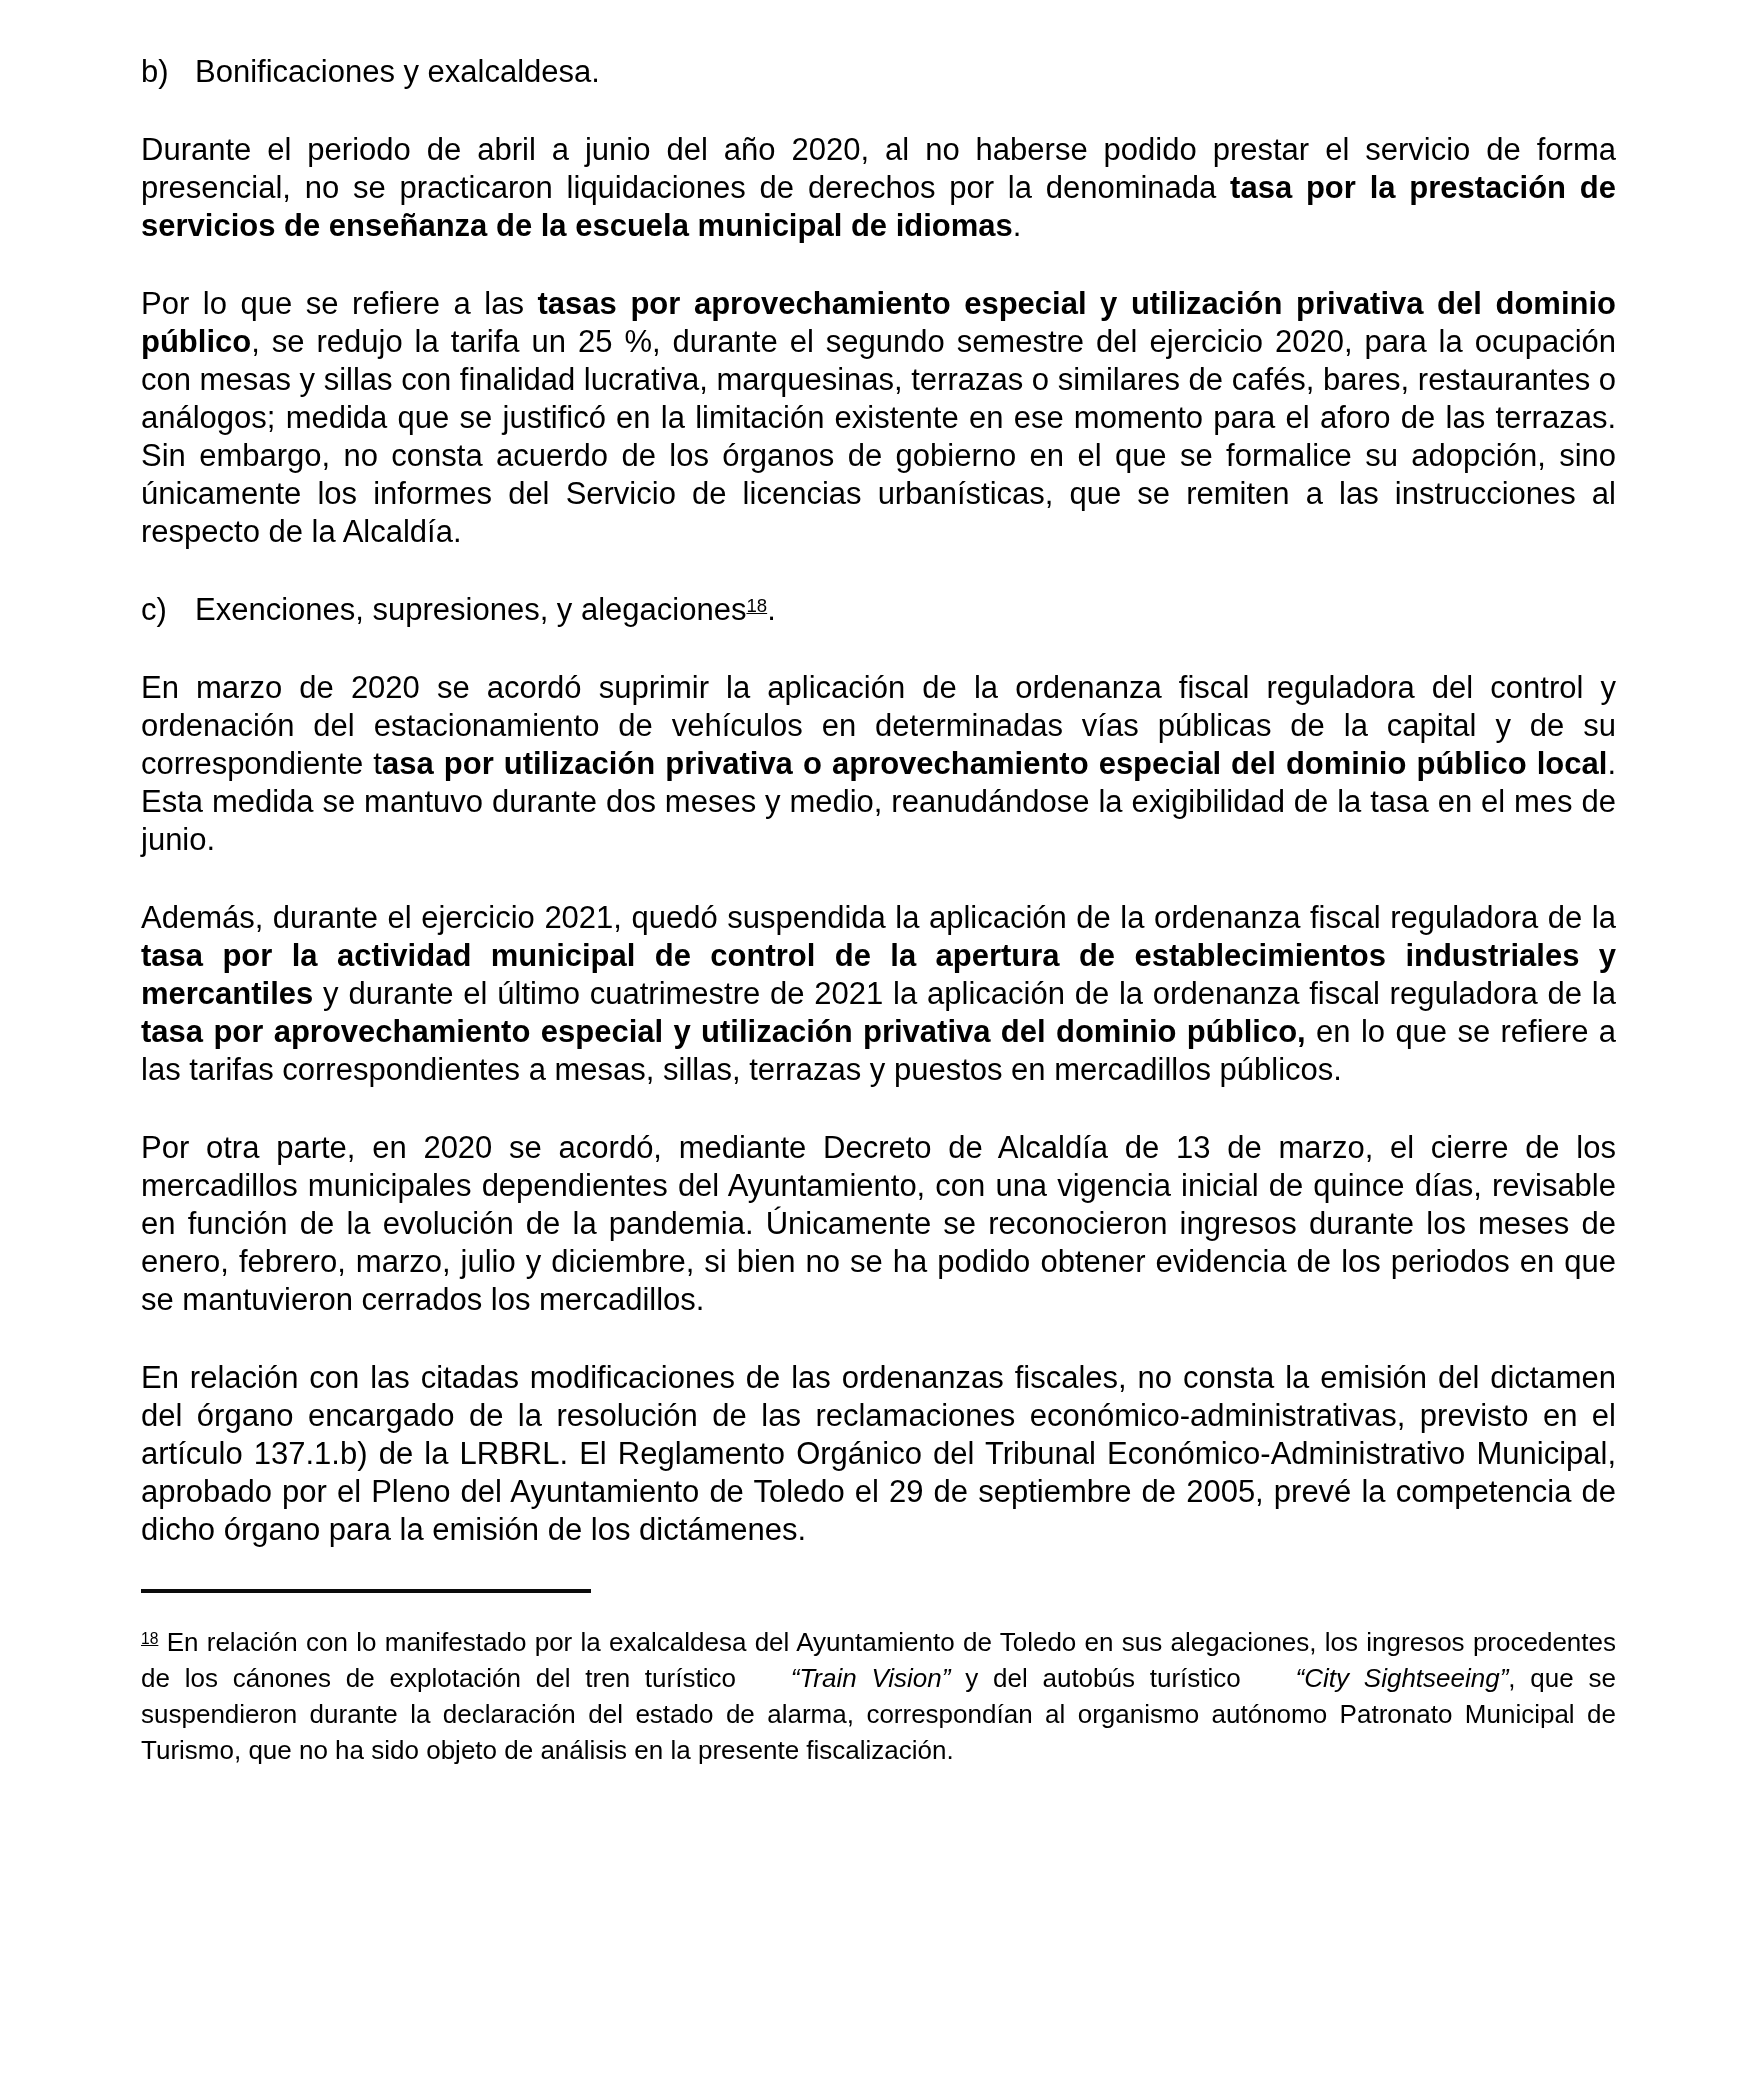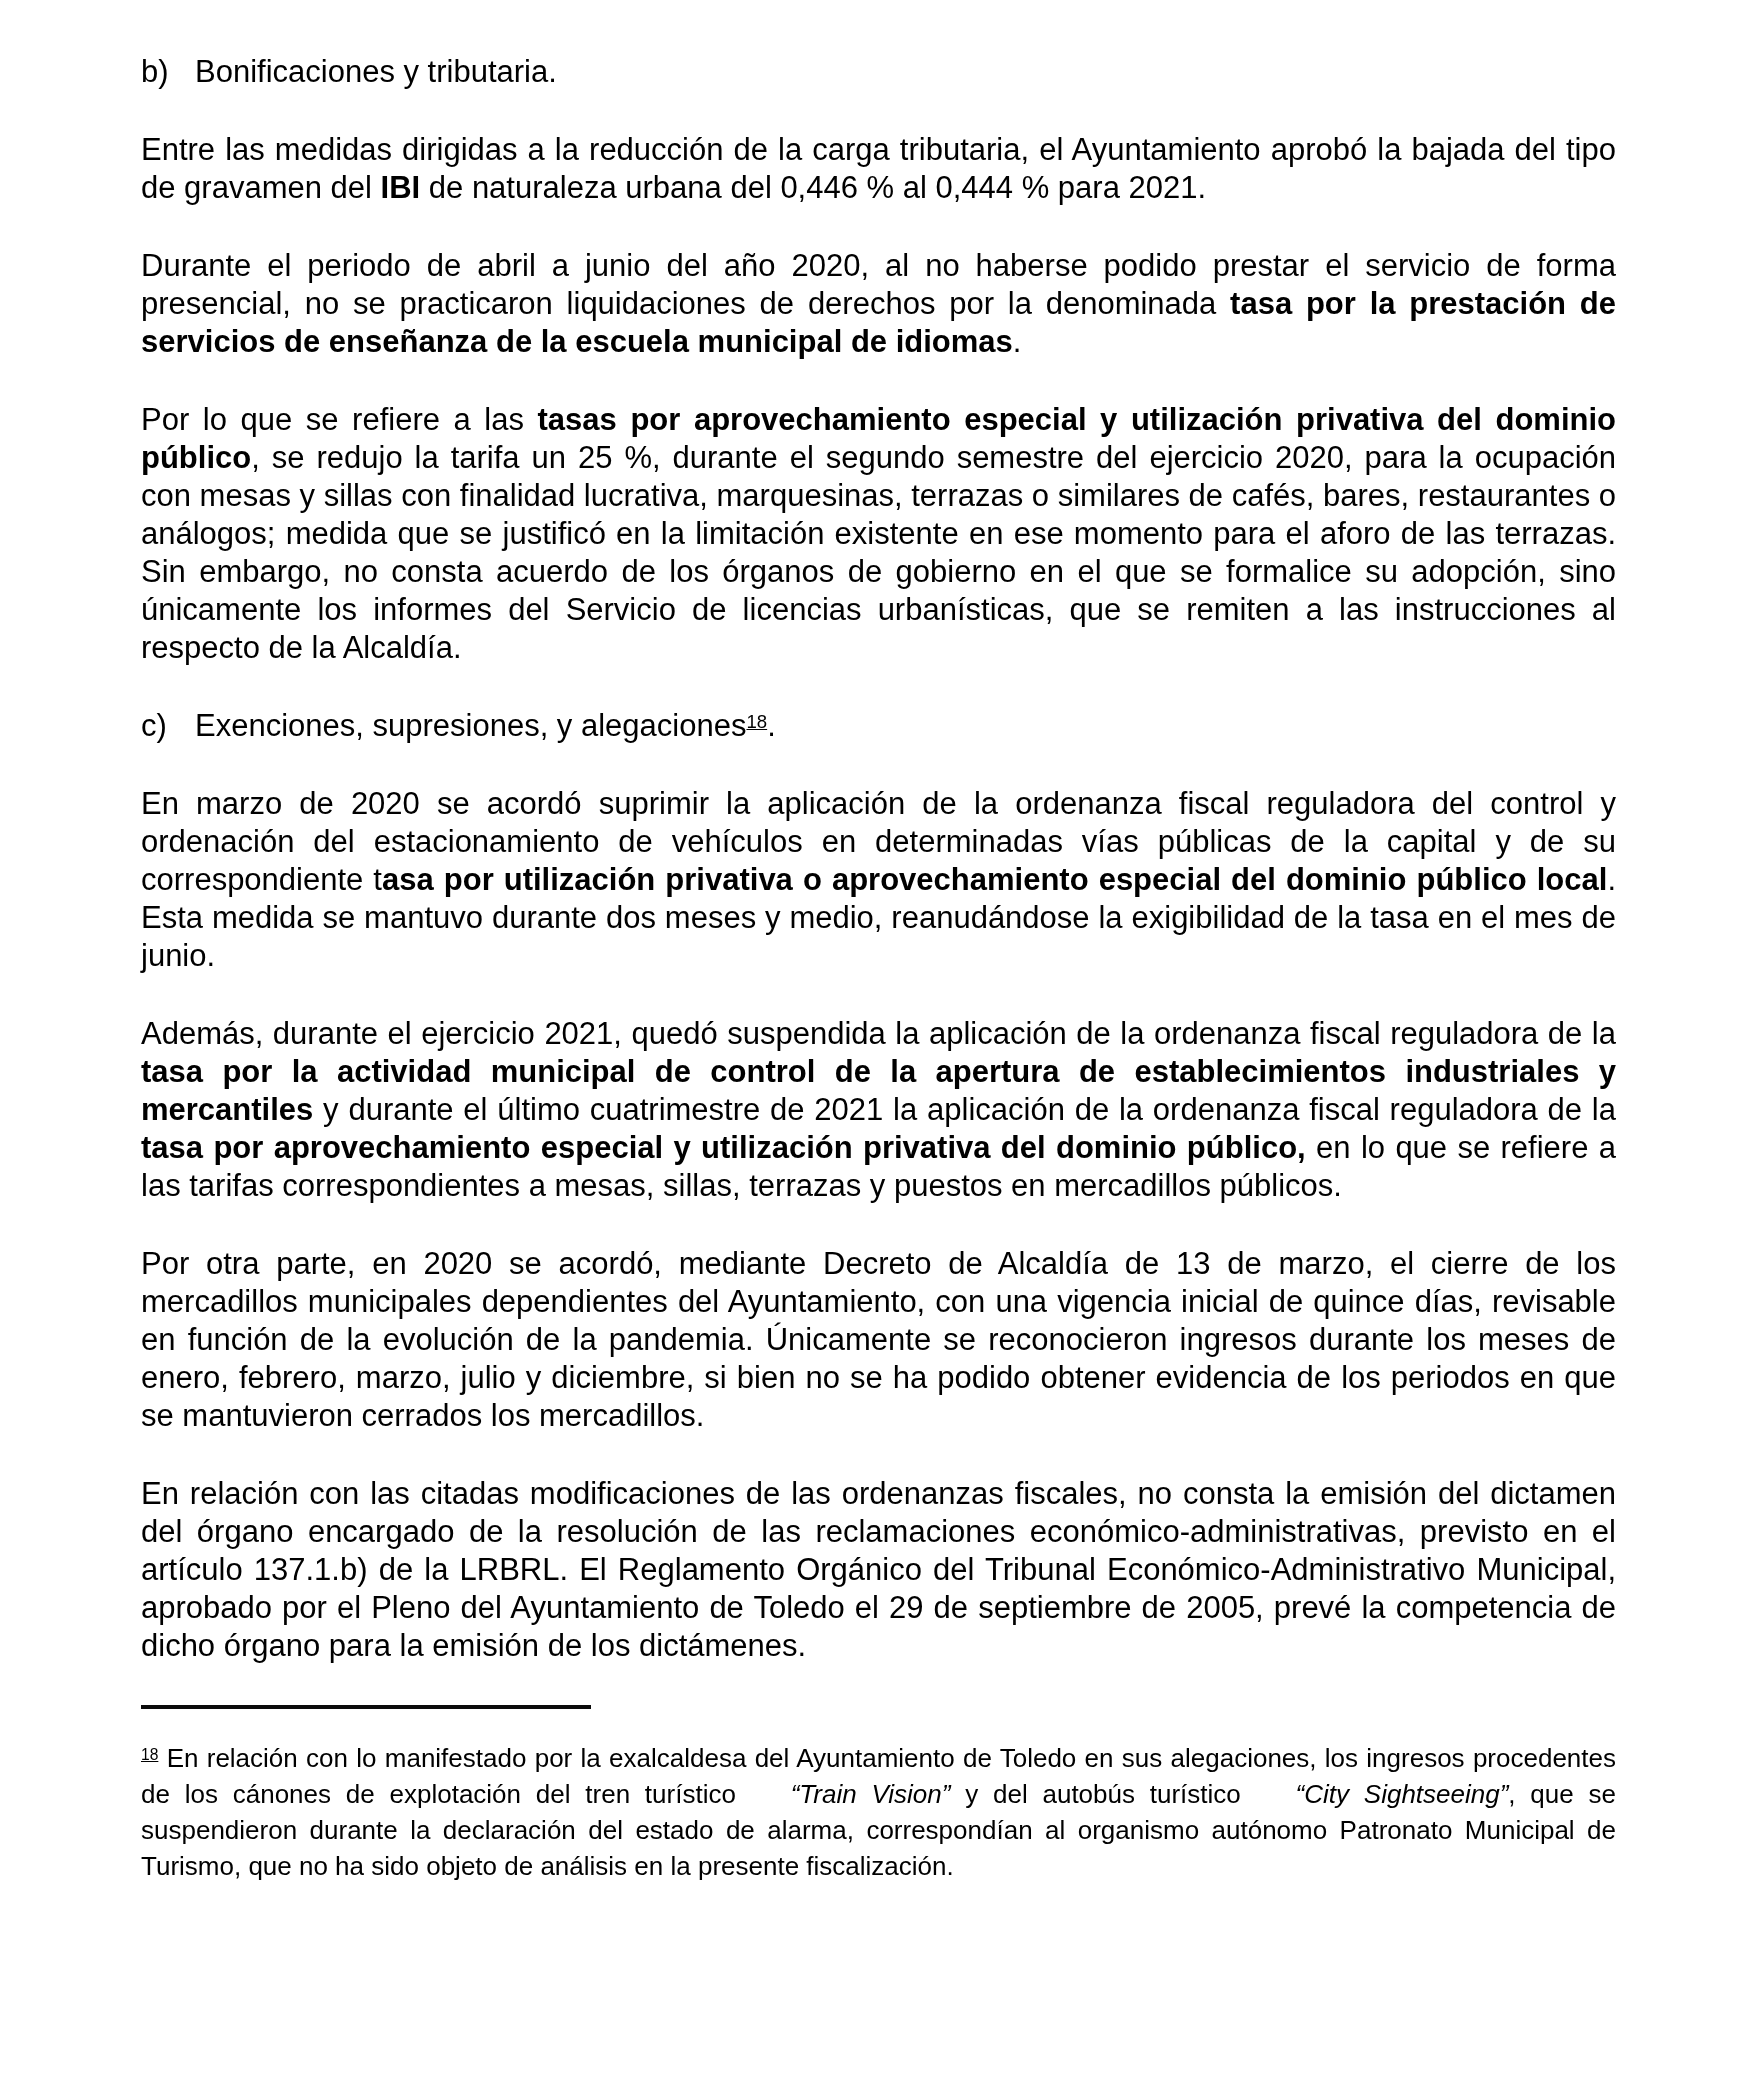--- a/index.html
+++ b/index.html
@@ -49,23 +49,22 @@
     text-align: justify;
   }
 </style>
 </head>
 <body>
 
 <div class="page">
   <main class="content" id="doc">
       <p class="heading">
         <span class="h-label">b)</span>
-        <span class="h-text"><span>Bonificaciones y tributaria.</span></span>
+        <span class="h-text"><span>Bonificaciones y exalcaldesa.</span></span>
       </p>
-      <p class="para"><span>Entre las medidas dirigidas a la reducción de la carga tributaria, el Ayuntamiento aprobó la bajada del tipo de gravamen del </span><span class="b">IBI</span><span> de naturaleza urbana del 0,446 % al 0,444 % para 2021.</span></p>
       <p class="para"><span>Durante el periodo de abril a junio del año 2020, al no haberse podido prestar el servicio de forma presencial, no se practicaron liquidaciones de derechos por la denominada </span><span class="b">tasa por la prestación de servicios de enseñanza de la escuela municipal de idiomas</span><span>.</span></p>
       <p class="para"><span>Por lo que se refiere a las </span><span class="b">tasas por aprovechamiento especial y utilización privativa del dominio público</span><span>, se redujo la tarifa un 25 %, durante el segundo semestre del ejercicio 2020, para la ocupación con mesas y sillas con finalidad lucrativa, marquesinas, terrazas o similares de cafés, bares, restaurantes o análogos; medida que se justificó en la limitación existente en ese momento para el aforo de las terrazas. Sin embargo, no consta acuerdo de los órganos de gobierno en el que se formalice su adopción, sino únicamente los informes del Servicio de licencias urbanísticas, que se remiten a las instrucciones al respecto de la Alcaldía.</span></p>
       <p class="heading">
         <span class="h-label">c)</span>
         <span class="h-text"><span>Exenciones, supresiones, y alegaciones</span><sup class="sup">18</sup><span>.</span></span>
       </p>
       <p class="para"><span>En marzo de 2020 se acordó suprimir la aplicación de la ordenanza fiscal reguladora del control y ordenación del estacionamiento de vehículos en determinadas vías públicas de la capital y de su correspondiente t</span><span class="b">asa por utilización privativa o aprovechamiento especial del dominio público local</span><span>. Esta medida se mantuvo durante dos meses y medio, reanudándose la exigibilidad de la tasa en el mes de junio.</span></p>
       <p class="para"><span>Además, durante el ejercicio 2021, quedó suspendida la aplicación de la ordenanza fiscal reguladora de la </span><span class="b">tasa por la actividad municipal de control de la apertura de establecimientos industriales y mercantiles</span><span> y durante el último cuatrimestre de 2021 la aplicación de la ordenanza fiscal reguladora de la </span><span class="b">tasa por aprovechamiento especial y utilización privativa del dominio público,</span><span> en lo que se refiere a las tarifas correspondientes a mesas, sillas, terrazas y puestos en mercadillos públicos.</span></p>
       <p class="para"><span>Por otra parte, en 2020 se acordó, mediante Decreto de Alcaldía de 13 de marzo, el cierre de los mercadillos municipales dependientes del Ayuntamiento, con una vigencia inicial de quince días, revisable en función de la evolución de la pandemia. Únicamente se reconocieron ingresos durante los meses de enero, febrero, marzo, julio y diciembre, si bien no se ha podido obtener evidencia de los periodos en que se mantuvieron cerrados los mercadillos.</span></p>
       <p class="para"><span>En relación con las citadas modificaciones de las ordenanzas fiscales, no consta la emisión del dictamen del órgano encargado de la resolución de las reclamaciones económico-administrativas, previsto en el artículo 137.1.b) de la LRBRL. El Reglamento Orgánico del Tribunal Económico-Administrativo Municipal, aprobado por el Pleno del Ayuntamiento de Toledo el 29 de septiembre de 2005, prevé la competencia de dicho órgano para la emisión de los dictámenes.</span></p>

